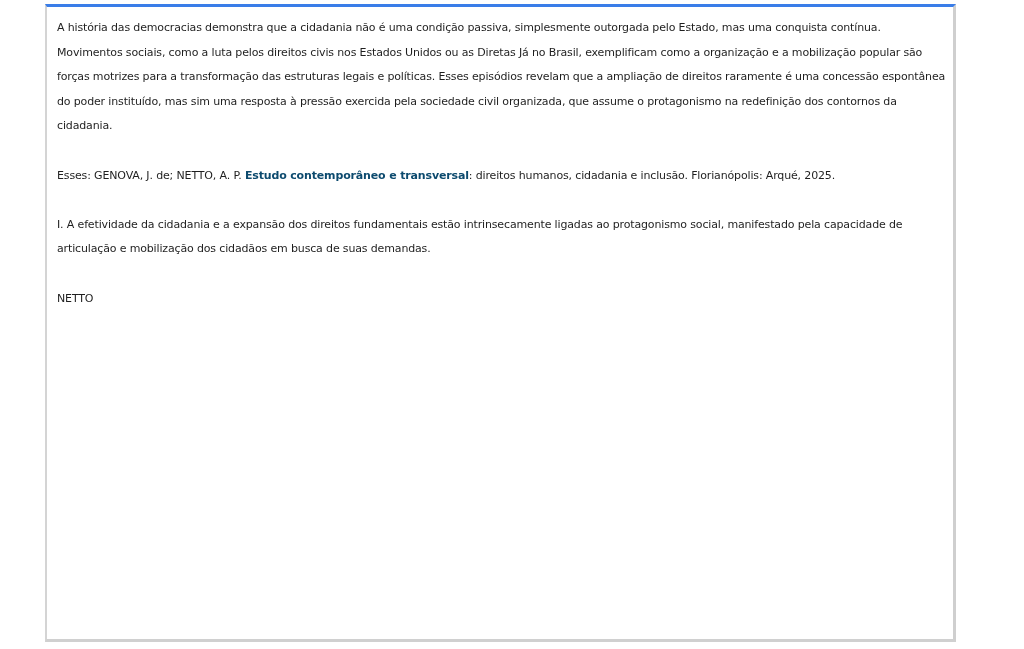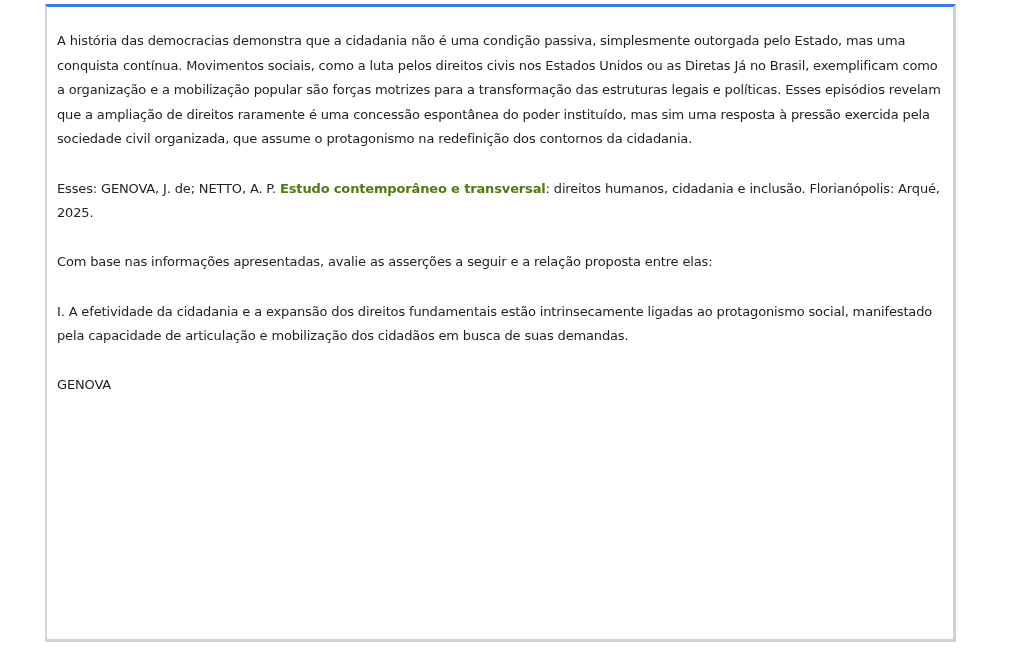--- a/index.html
+++ b/index.html
@@ -22,41 +22,39 @@
       border-right: 3px solid #cfcfcf;
       border-bottom: 3px solid #d0d0d0;
       box-sizing: content-box;
     }
     .content {
       position: absolute;
       left: 10px;
       top: 9px;
       width: 890px;
       font-family: "DejaVu Sans", sans-serif;
-      font-size: 13px;
+      font-size: 11px;
       line-height: 24.6px;
       color: #1f1f1f;
       letter-spacing: -0.15px;
-      margin-top: 13px;
     }
     .content p {
       margin: 0 0 24.6px 0;
     }
     .content p:last-child {
       margin-bottom: 0;
     }
     .bold {
       font-weight: bold;
-      color: #4d7c0f;
+      color: #0c4a6e;
     }
   </style>
 </head>
 <body>
 
 <div class="question-box">
   <div class="content">
     <p>A história das democracias demonstra que a cidadania não é uma condição passiva, simplesmente outorgada pelo Estado, mas uma conquista contínua. Movimentos sociais, como a luta pelos direitos civis nos Estados Unidos ou as Diretas Já no Brasil, exemplificam como a organização e a mobilização popular são forças motrizes para a transformação das estruturas legais e políticas. Esses episódios revelam que a ampliação de direitos raramente é uma concessão espontânea do poder instituído, mas sim uma resposta à pressão exercida pela sociedade civil organizada, que assume o protagonismo na redefinição dos contornos da cidadania.</p>
     <p><span>Esses: GENOVA, J. de; NETTO, A. P. </span><span class="bold">Estudo contemporâneo e transversal</span><span>: direitos humanos, cidadania e inclusão. Florianópolis: Arqué, 2025.</span></p>
-    <p>Com base nas informações apresentadas, avalie as asserções a seguir e a relação proposta entre elas:</p>
     <p>I. A efetividade da cidadania e a expansão dos direitos fundamentais estão intrinsecamente ligadas ao protagonismo social, manifestado pela capacidade de articulação e mobilização dos cidadãos em busca de suas demandas.</p>
-    <p>GENOVA</p>
+    <p>NETTO</p>
   </div>
 </div>
 
 </body></html>

